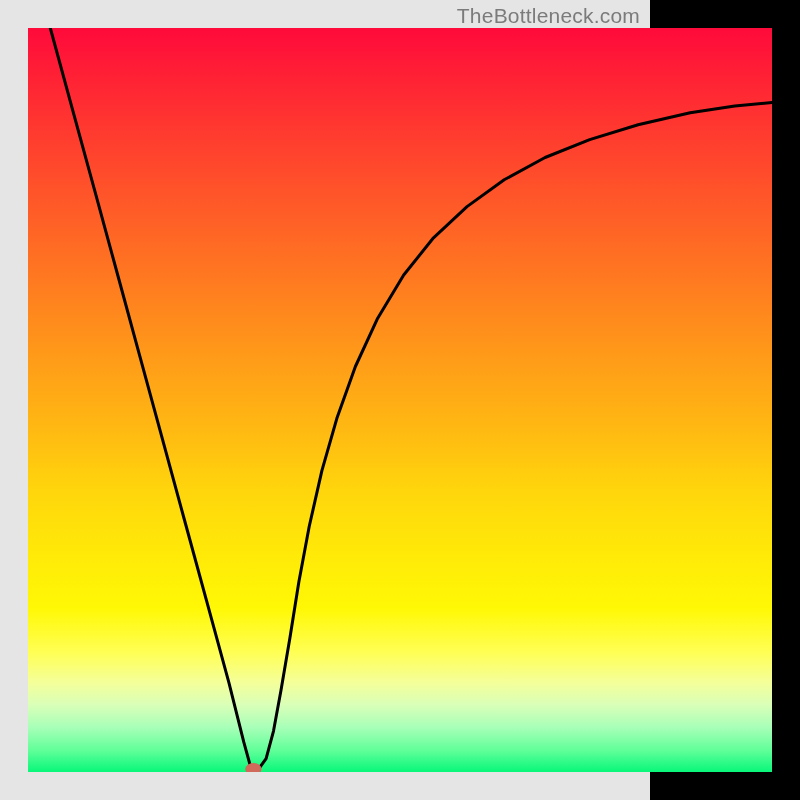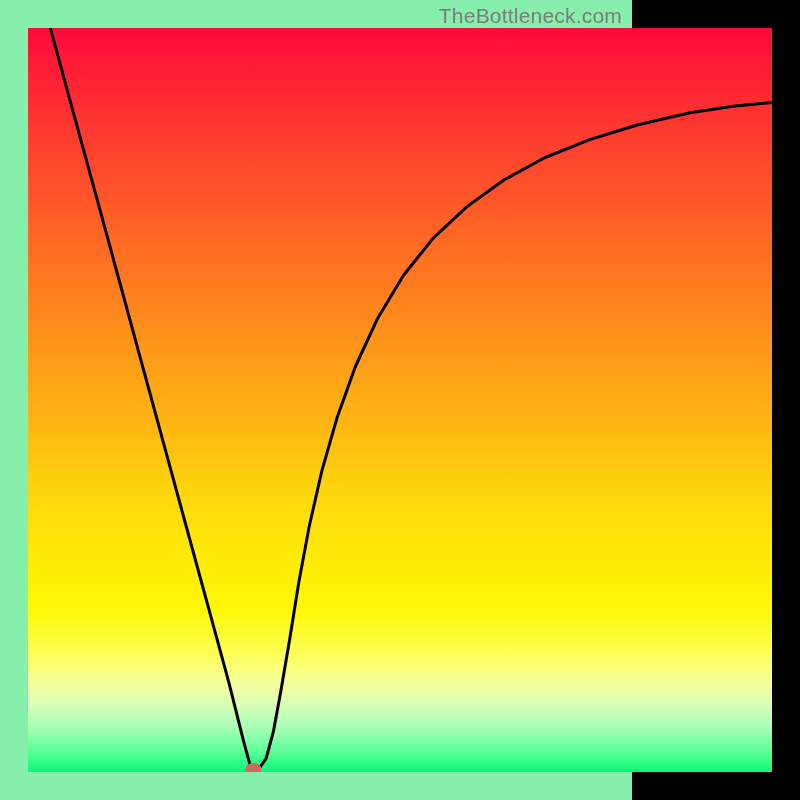--- a/index.html
+++ b/index.html
@@ -8,21 +8,22 @@
     width: 800px;
     height: 800px;
     background: #000000;
     overflow: hidden;
     font-family: Arial, Helvetica, sans-serif;
   }
   .frame {
     position: relative;
     width: 632px;
     height: 800px;
-    background: #86efac;
+    background: #e5e5e5;
+    padding-left: 18px;
   }
   .plot-area {
     position: absolute;
     left: 28px;
     top: 28px;
     width: 744px;
     height: 744px;
     
     background: linear-gradient(
       to bottom,

